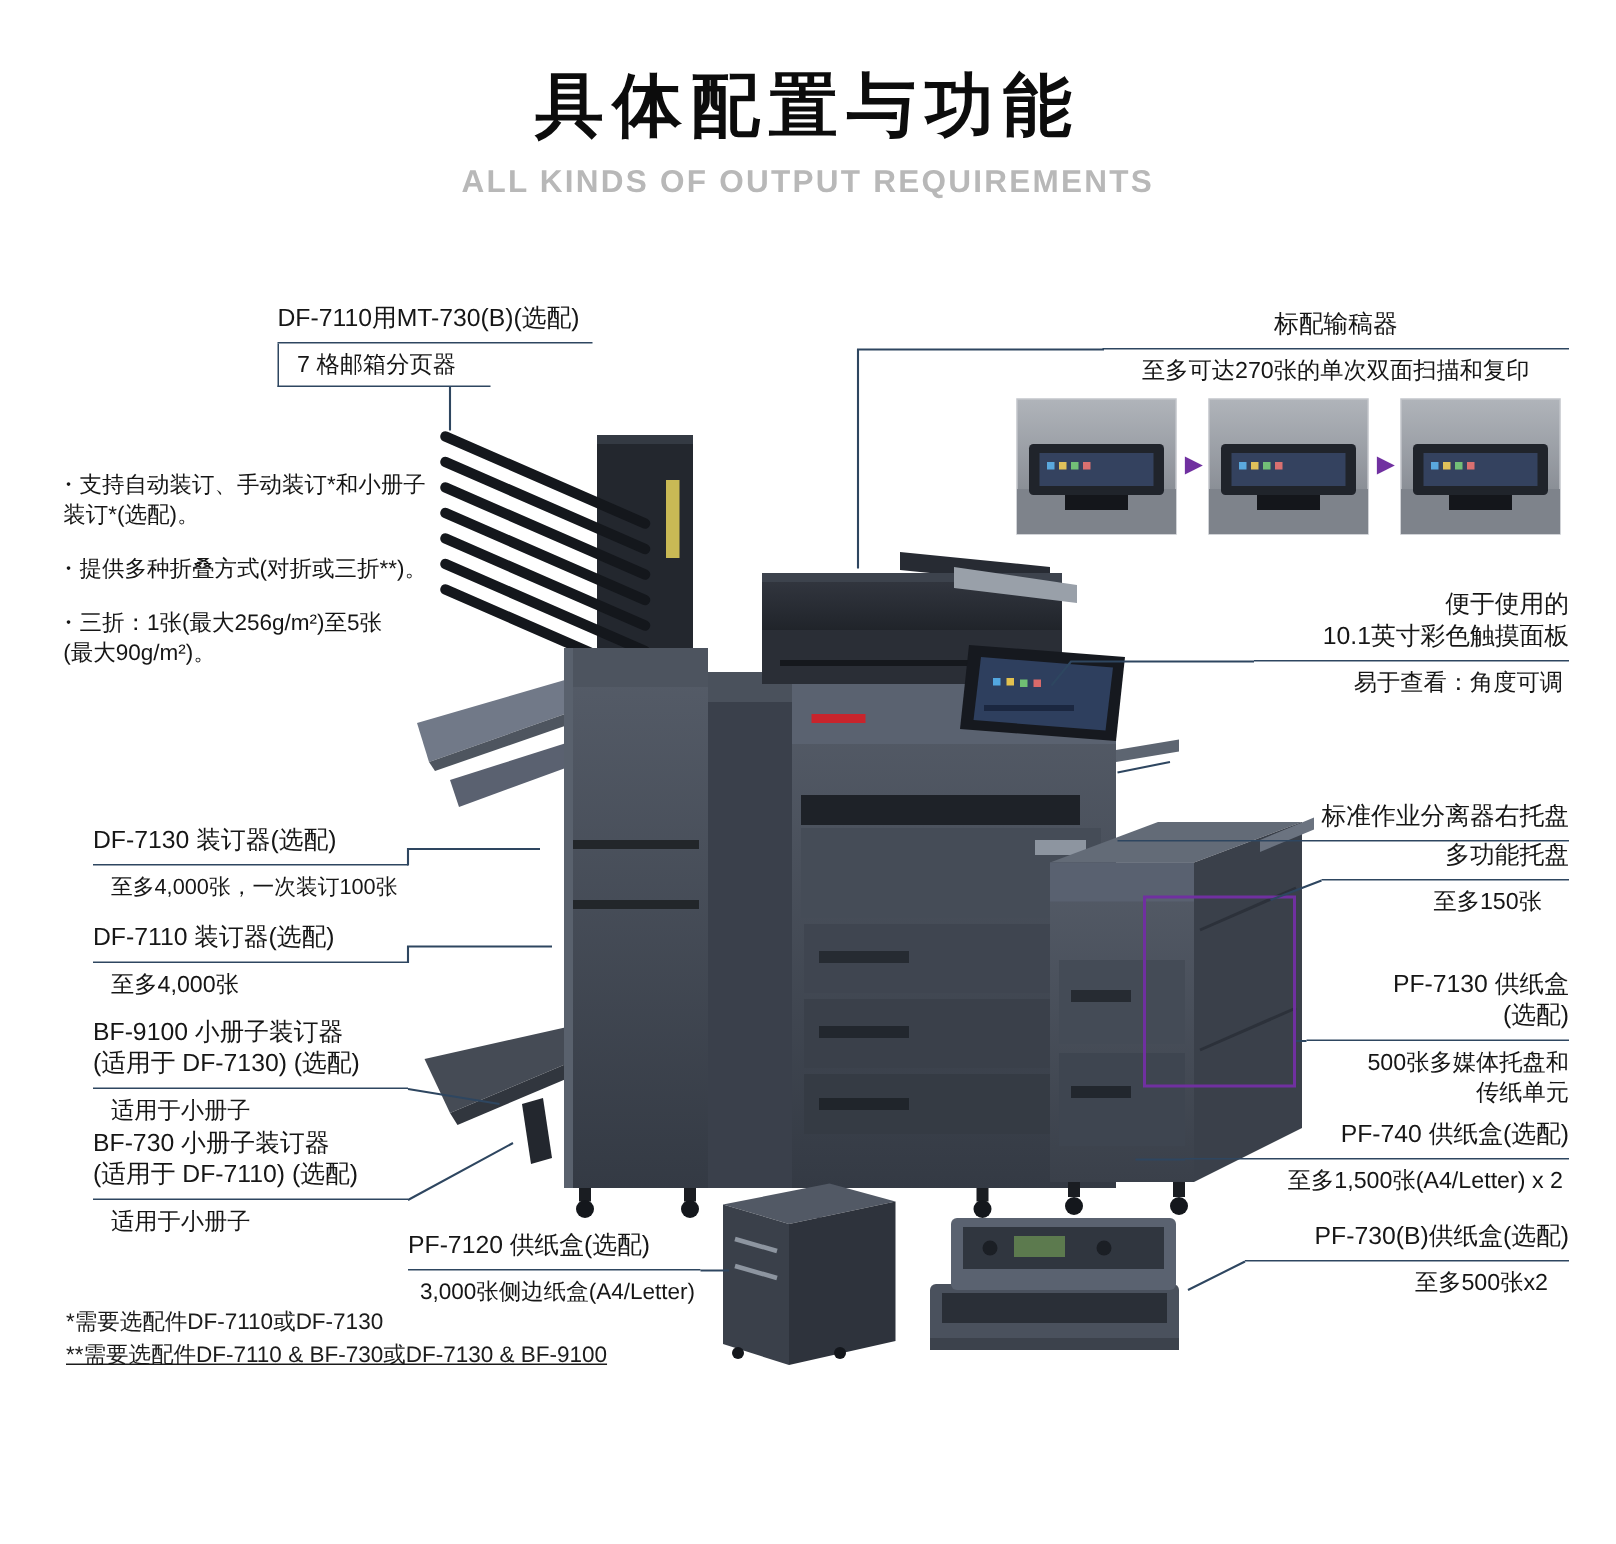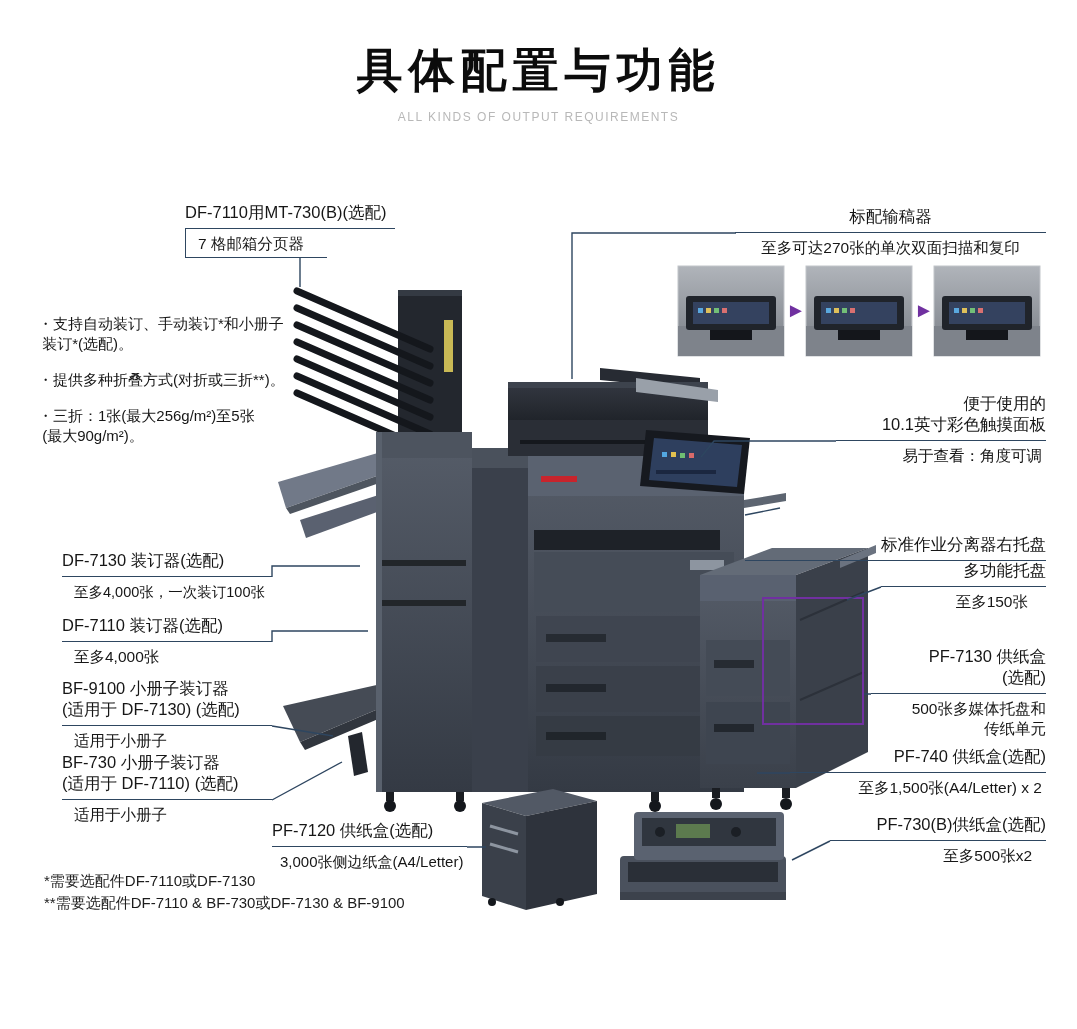--- a/index.html
+++ b/index.html
@@ -3,21 +3,21 @@
 <meta charset="utf-8">
 <style>
   * { margin:0; padding:0; box-sizing:border-box; }
   html,body { background:#fff; }
   body { font-family:"Liberation Sans","DejaVu Sans",sans-serif; color:#161616; }
   .canvas { position:relative; width:1077px; height:1029px; background:#fff; overflow:hidden; margin:0 auto; }
   .art { position:absolute; left:0; top:0; }
   .page-title { position:absolute; top:40px; left:0; width:100%; text-align:center;
                 font-size:46px; font-weight:900; letter-spacing:6px; color:#0c0c0c; }
   .page-sub { position:absolute; top:110px; left:0; width:100%; text-align:center;
-              font-size:12px; letter-spacing:1.5px; color:#b8b8b8; font-weight:400; }
+              font-size:21px; letter-spacing:1.5px; color:#b8b8b8; font-weight:700; }
   .co { position:absolute; }
   .co .t { font-size:16.5px; line-height:21px; padding-bottom:5px;
            border-bottom:1.4px solid #2e4660; white-space:pre; }
   .co .d { font-size:15.5px; line-height:20px; padding-top:5px; white-space:pre; }
   .co.right { text-align:right; }
   .co.center { text-align:center; }
   .co.left .d { padding-left:12px; }
   .bracket-left .d { border-left:1.4px solid #2e4660; border-bottom:1.4px solid #2e4660;
                      width:142px; padding-left:10px; padding-bottom:3px; }
   .features { position:absolute; left:38px; top:298px; width:252px;
@@ -303,15 +303,15 @@
 (适用于 DF-7110) (选配)</div>
     <div class="d">适用于小册子</div>
   </div>
 
   <div class="co left" style="left:272px; top:820px; width:195px;">
     <div class="t">PF-7120 供纸盒(选配)</div>
     <div class="d" style="font-size:15px; padding-left:8px;">3,000张侧边纸盒(A4/Letter)</div>
   </div>
 
   <div class="footnote" style="top:872px;">*需要选配件DF-7110或DF-7130</div>
-  <div class="footnote" style="top:894px;">**需要选配件DF-7110 &amp; BF-730或DF-7130 &amp; BF-9100</div>
+  <div class="footnote" style="top:894px;text-decoration:underline;">**需要选配件DF-7110 &amp; BF-730或DF-7130 &amp; BF-9100</div>
 
 </div>
 
 </body></html>

